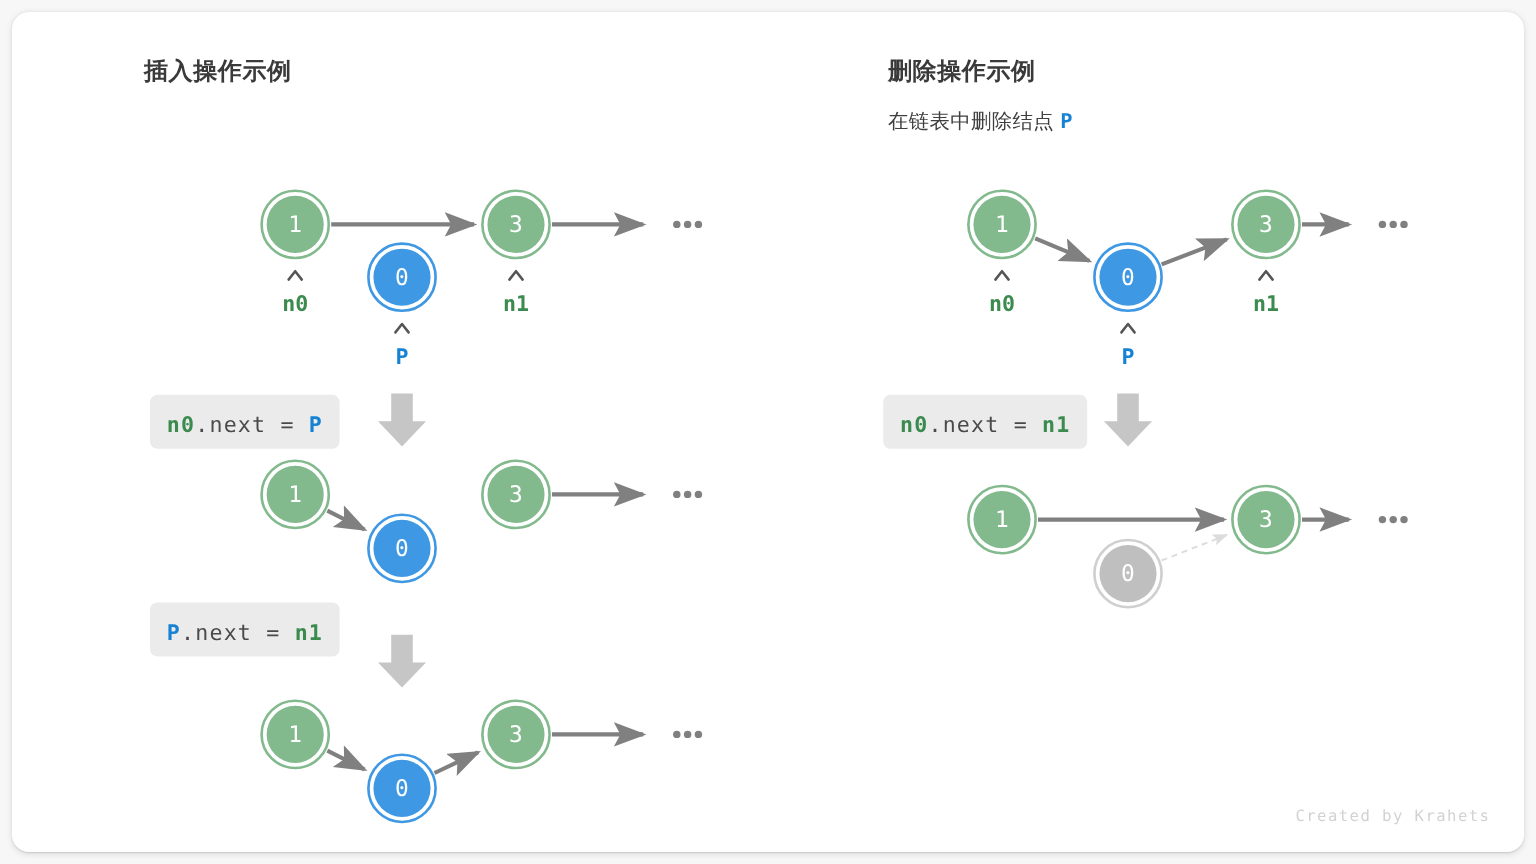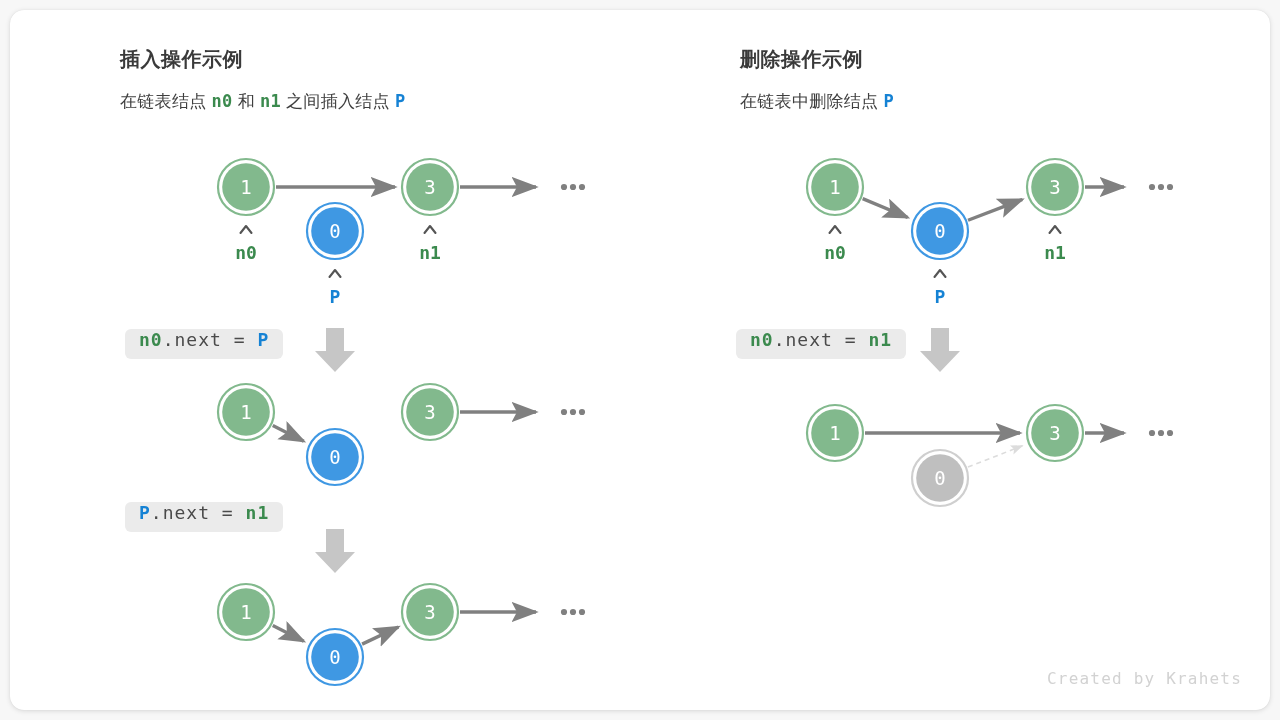--- a/index.html
+++ b/index.html
@@ -54,35 +54,35 @@
   .panel-right .panel-title,
   .panel-right .panel-sub { left: 78px; }
   .tok-green { color: #3b8a4e; font-weight: bold; font-family: "DejaVu Sans Mono", monospace; }
   .tok-blue  { color: #1582d4; font-weight: bold; font-family: "DejaVu Sans Mono", monospace; }
   .tok-plain { color: #4a4a4a; font-family: "DejaVu Sans Mono", monospace; }
 
   .code-box {
     position: absolute;
     background: #ebebeb;
     border-radius: 6px;
-    padding: 1px 14px 8px 14px;
+    padding: 15px 14px 8px 14px;
     font-size: 18px;
     letter-spacing: 1px;
     white-space: nowrap;
     line-height: 1.15;
   }
 
   .stage { position: absolute; left: 0; top: 0; }
 
   .watermark {
     position: absolute;
     right: 28px;
     bottom: 22px;
     font-family: "DejaVu Sans Mono", monospace;
-    font-size: 16px;
+    font-size: 13px;
     color: #d2d2d2;
     letter-spacing: 1.2px;
     text-align: center;
   }
 </style>
 </head>
 <body>
 
 <div class="card">
 
@@ -226,21 +226,20 @@
       </g>
       <g>
         <circle cx="1045" cy="423" r="28" fill="none" stroke="#82b98d" stroke-width="2.2"></circle>
         <circle cx="1045" cy="423" r="23.8" fill="#82b98d"></circle>
         <text x="1045" y="429.5" text-anchor="middle" font-family="&quot;DejaVu Sans Mono&quot;, monospace" font-size="19" fill="#ffffff">3</text>
       </g>
     </svg>
 
   <div class="panel panel-left">
     <div class="panel-title">插入操作示例</div>
-    <div class="panel-sub" id="insert-subtitle"><span class="">在链表结点 </span><span class="tok-green">n0</span><span class=""> 和 </span><span class="tok-green">n1</span><span class=""> 之间插入结点 </span><span class="tok-blue">P</span></div>
   </div>
 
   <div class="panel panel-right">
     <div class="panel-title">删除操作示例</div>
     <div class="panel-sub" id="delete-subtitle"><span class="">在链表中删除结点 </span><span class="tok-blue">P</span></div>
   </div>
 
   <div id="code-layer">
       <div class="code-box" style="left: 115px; top: 319px;"><span class="tok-green">n0</span><span class="tok-plain">.next = </span><span class="tok-blue">P</span></div>
       <div class="code-box" style="left: 115px; top: 492px;"><span class="tok-blue">P</span><span class="tok-plain">.next = </span><span class="tok-green">n1</span></div>

